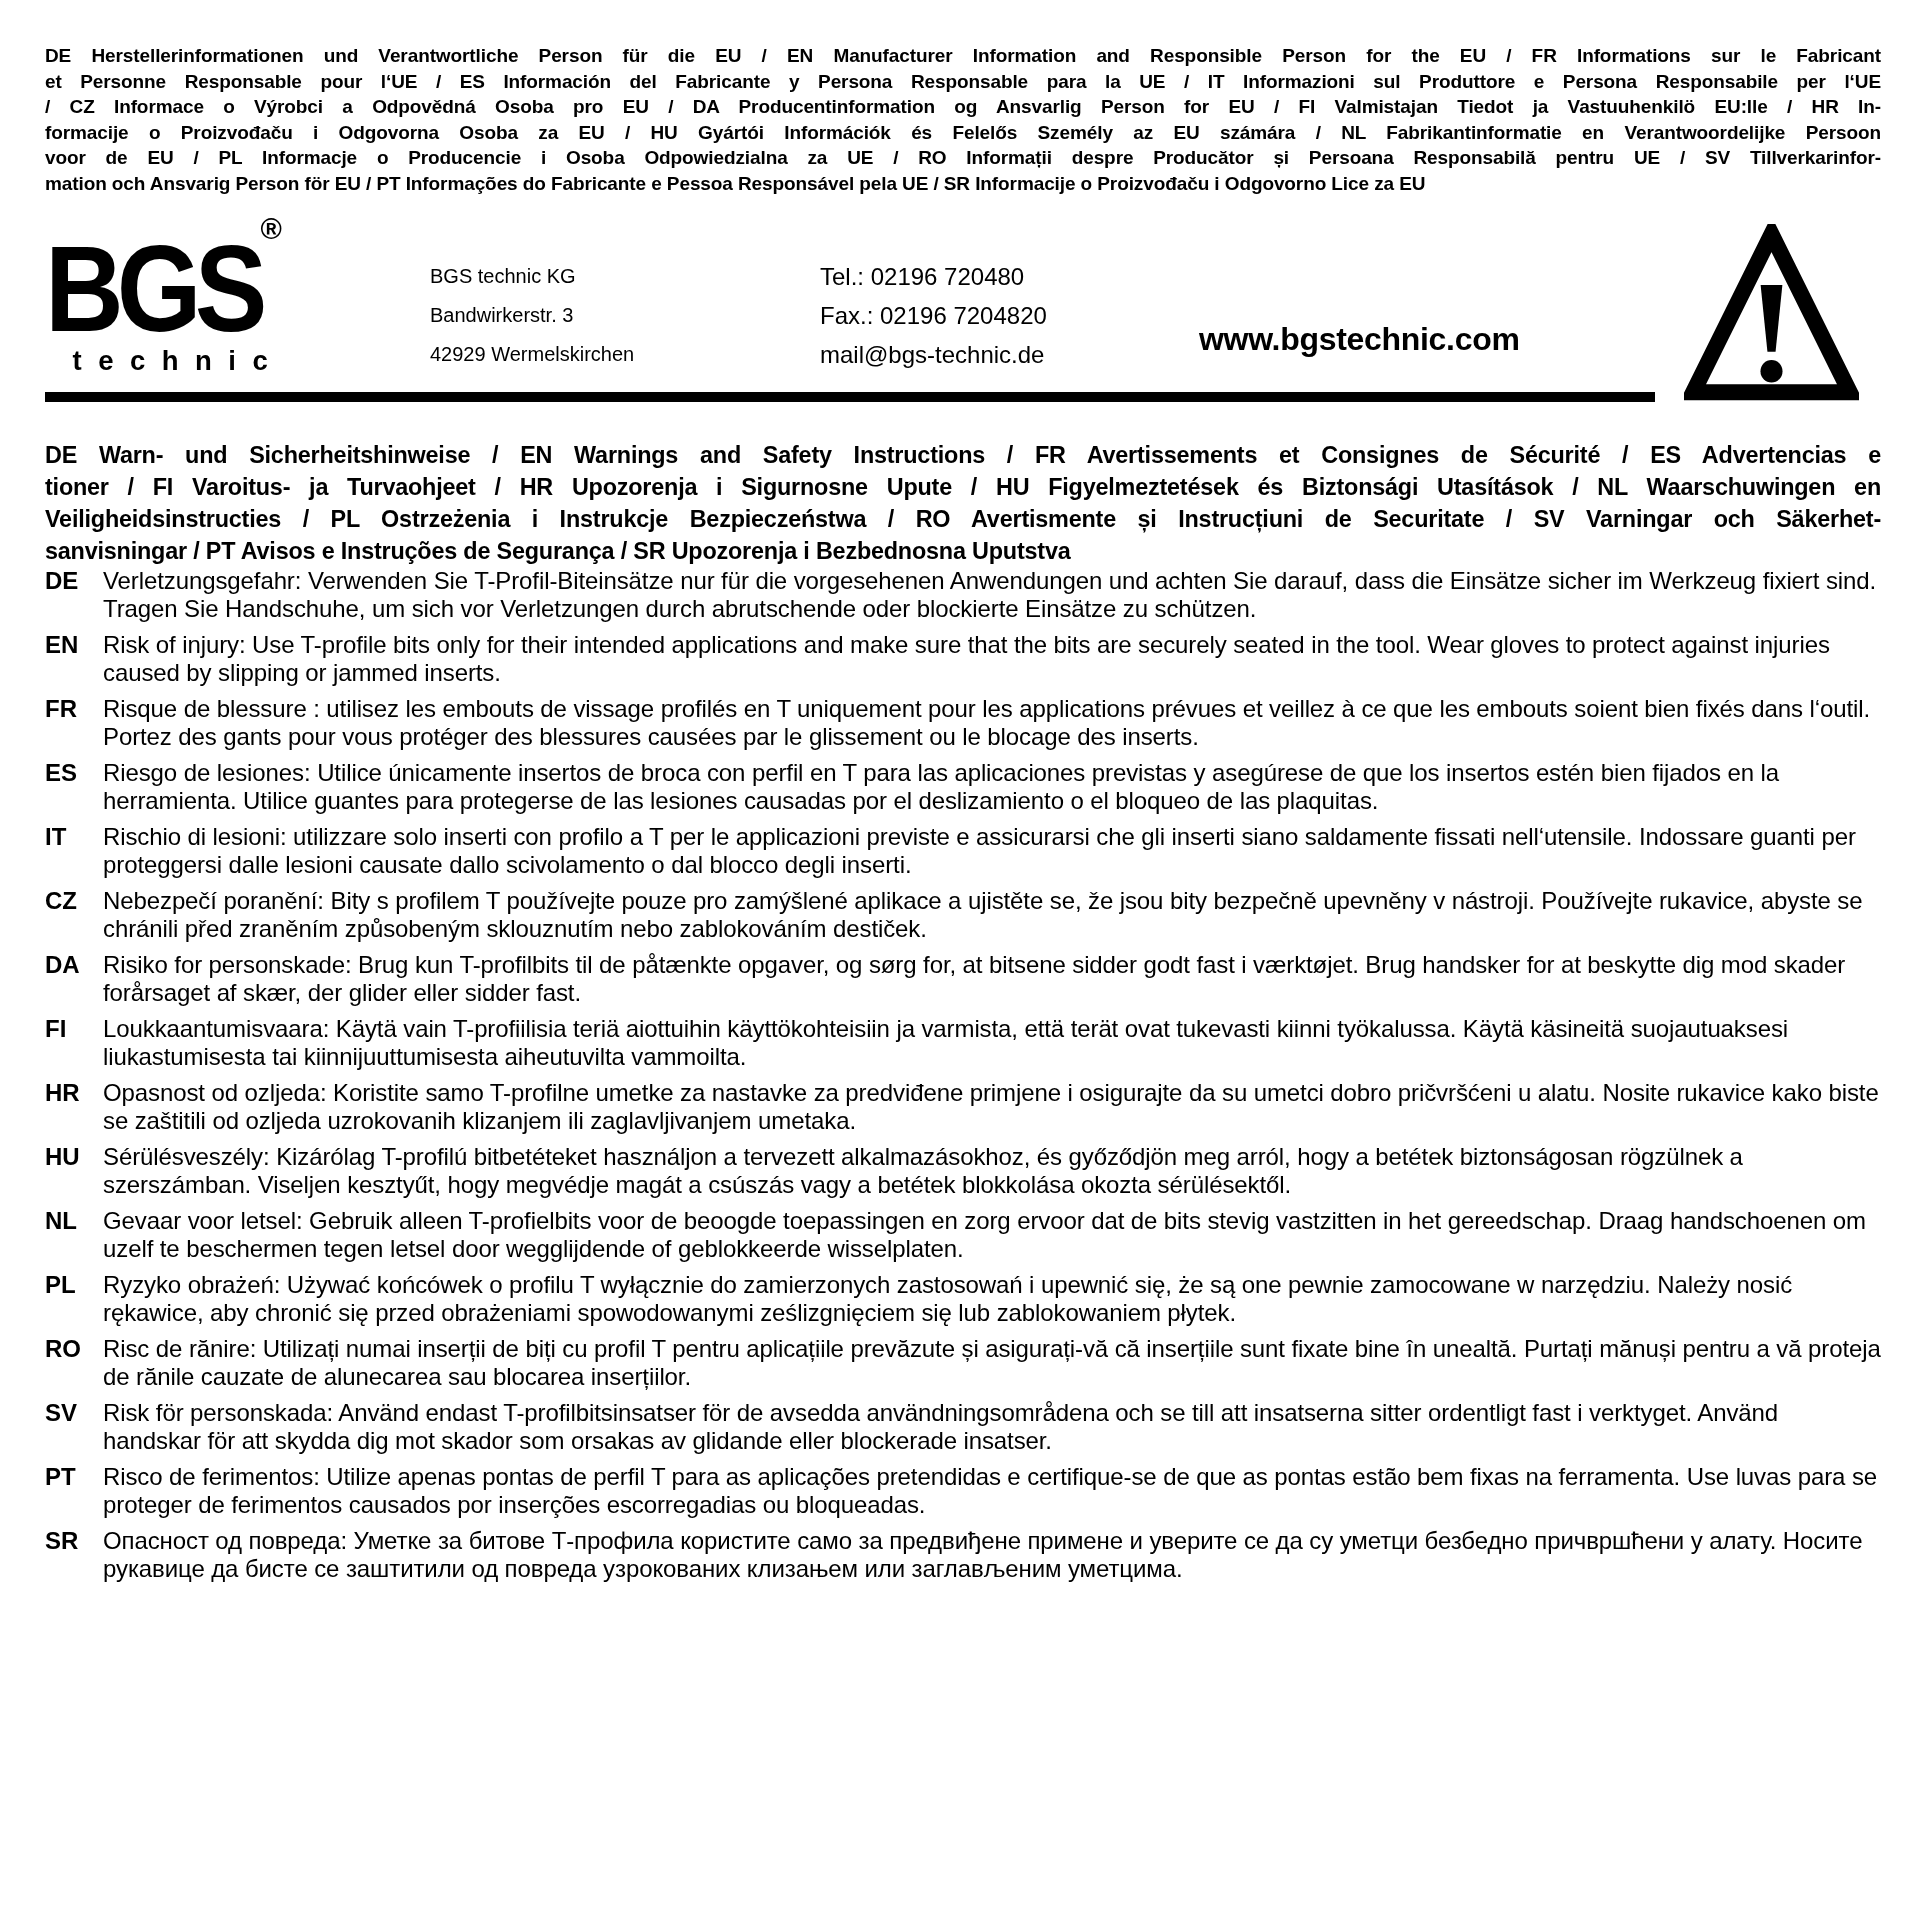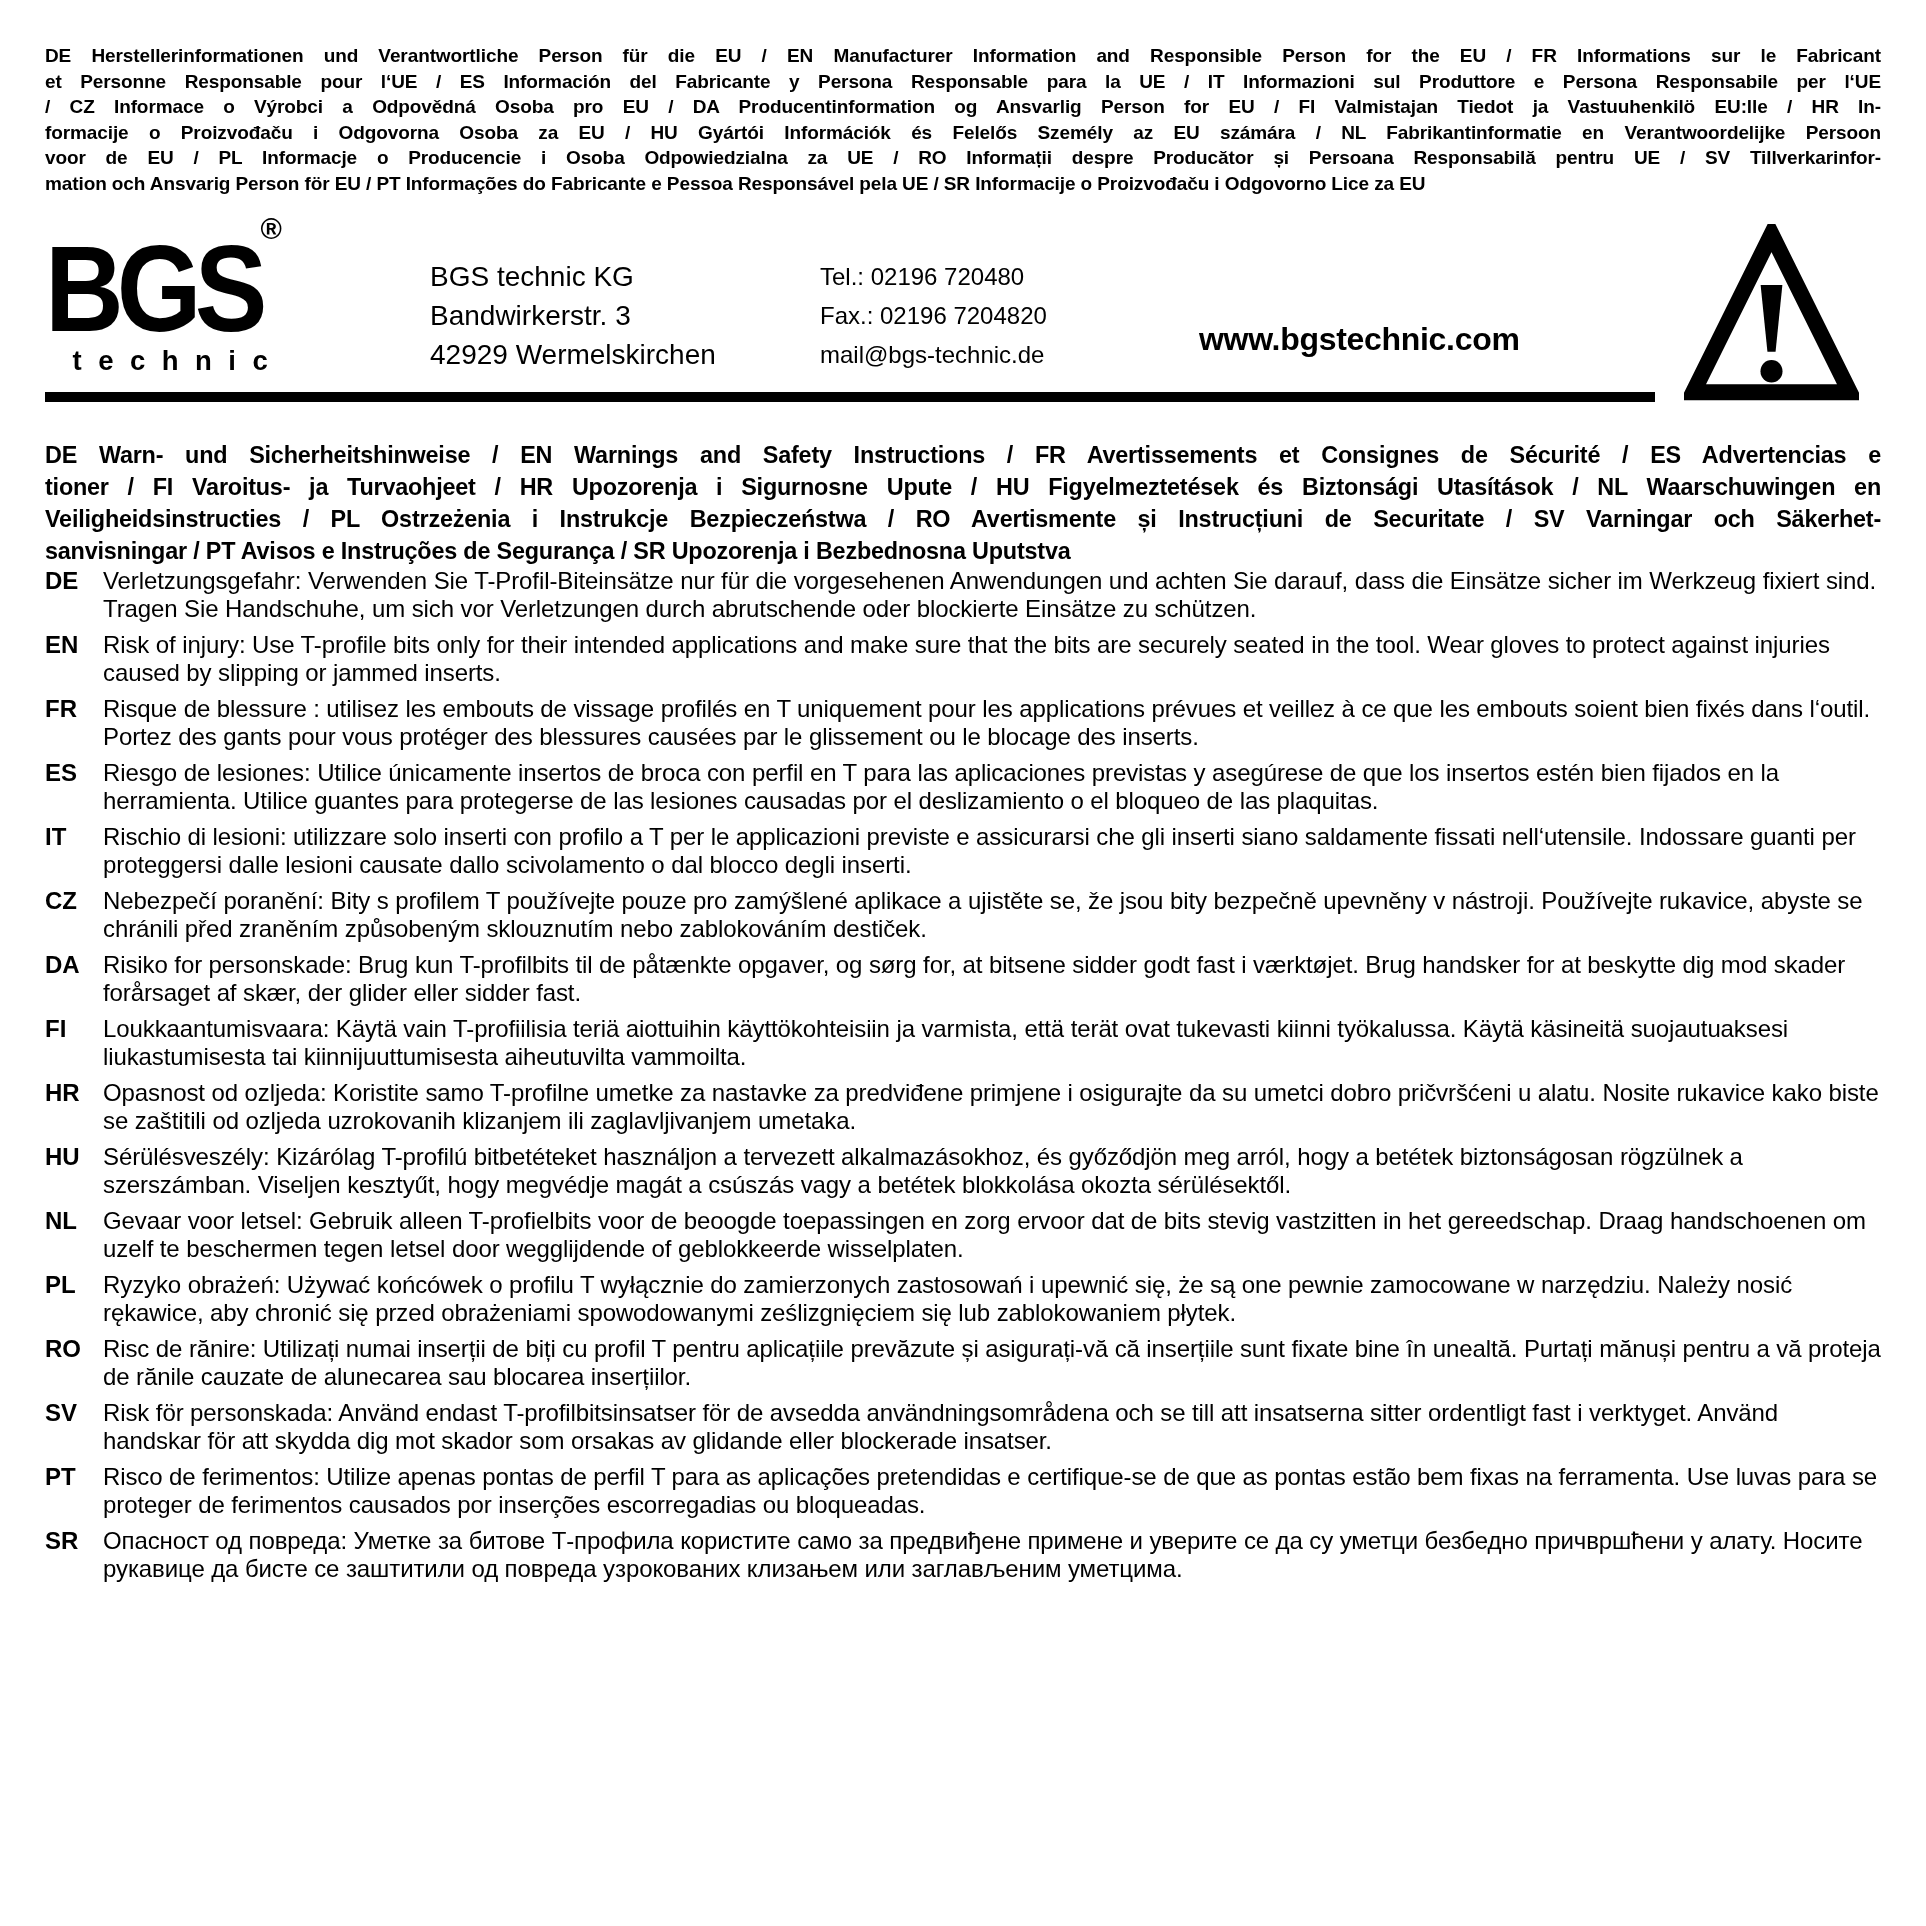--- a/index.html
+++ b/index.html
@@ -23,21 +23,21 @@
   
   .brand-row { display: flex; margin-top: 32px; height: 146px; align-items: flex-end; }
   .logo { width: 244px; flex: none; line-height: 1; }
   .logo-main-wrap { white-space: nowrap; }
   .logo-main {
     font-size: 109px; font-weight: bold; letter-spacing: -6.9px;
     display: inline-block; transform: scaleY(1.12); transform-origin: top left;
   }
   .logo-reg { font-size: 29px; font-weight: bold; vertical-align: 81px; letter-spacing: 0; }
   .logo-sub { font-size: 27.5px; font-weight: bold; letter-spacing: 16.5px; margin-top: 9.6px; text-indent: 27.5px; }
-  .addr { margin-left: 141px; width: 292px; margin-top: 23.4px; font-size: 28px; line-height: 39px; flex: none; }
+  .addr { margin-left: 141px; width: 292px; margin-top: 23.4px; font-size: 20px; line-height: 39px; flex: none; }
   .contact { margin-left: 98px; width: 303px; margin-top: 23.4px; font-size: 24px; line-height: 39px; flex: none; }
   .website {
     margin-left: 76px; align-self: flex-end; margin-bottom: 16px;
     font-size: 32px; font-weight: bold; letter-spacing: -0.3px; white-space: nowrap;
   }
   .triangle { position: absolute; left: 1684px; top: 224px; width: 175px; height: 177px; }
   .triangle svg { width: 100%; height: 100%; display: block; }
 
   .rule { margin-top: 18px; width: 1610px; height: 10.3px; background: #000000; }
 

